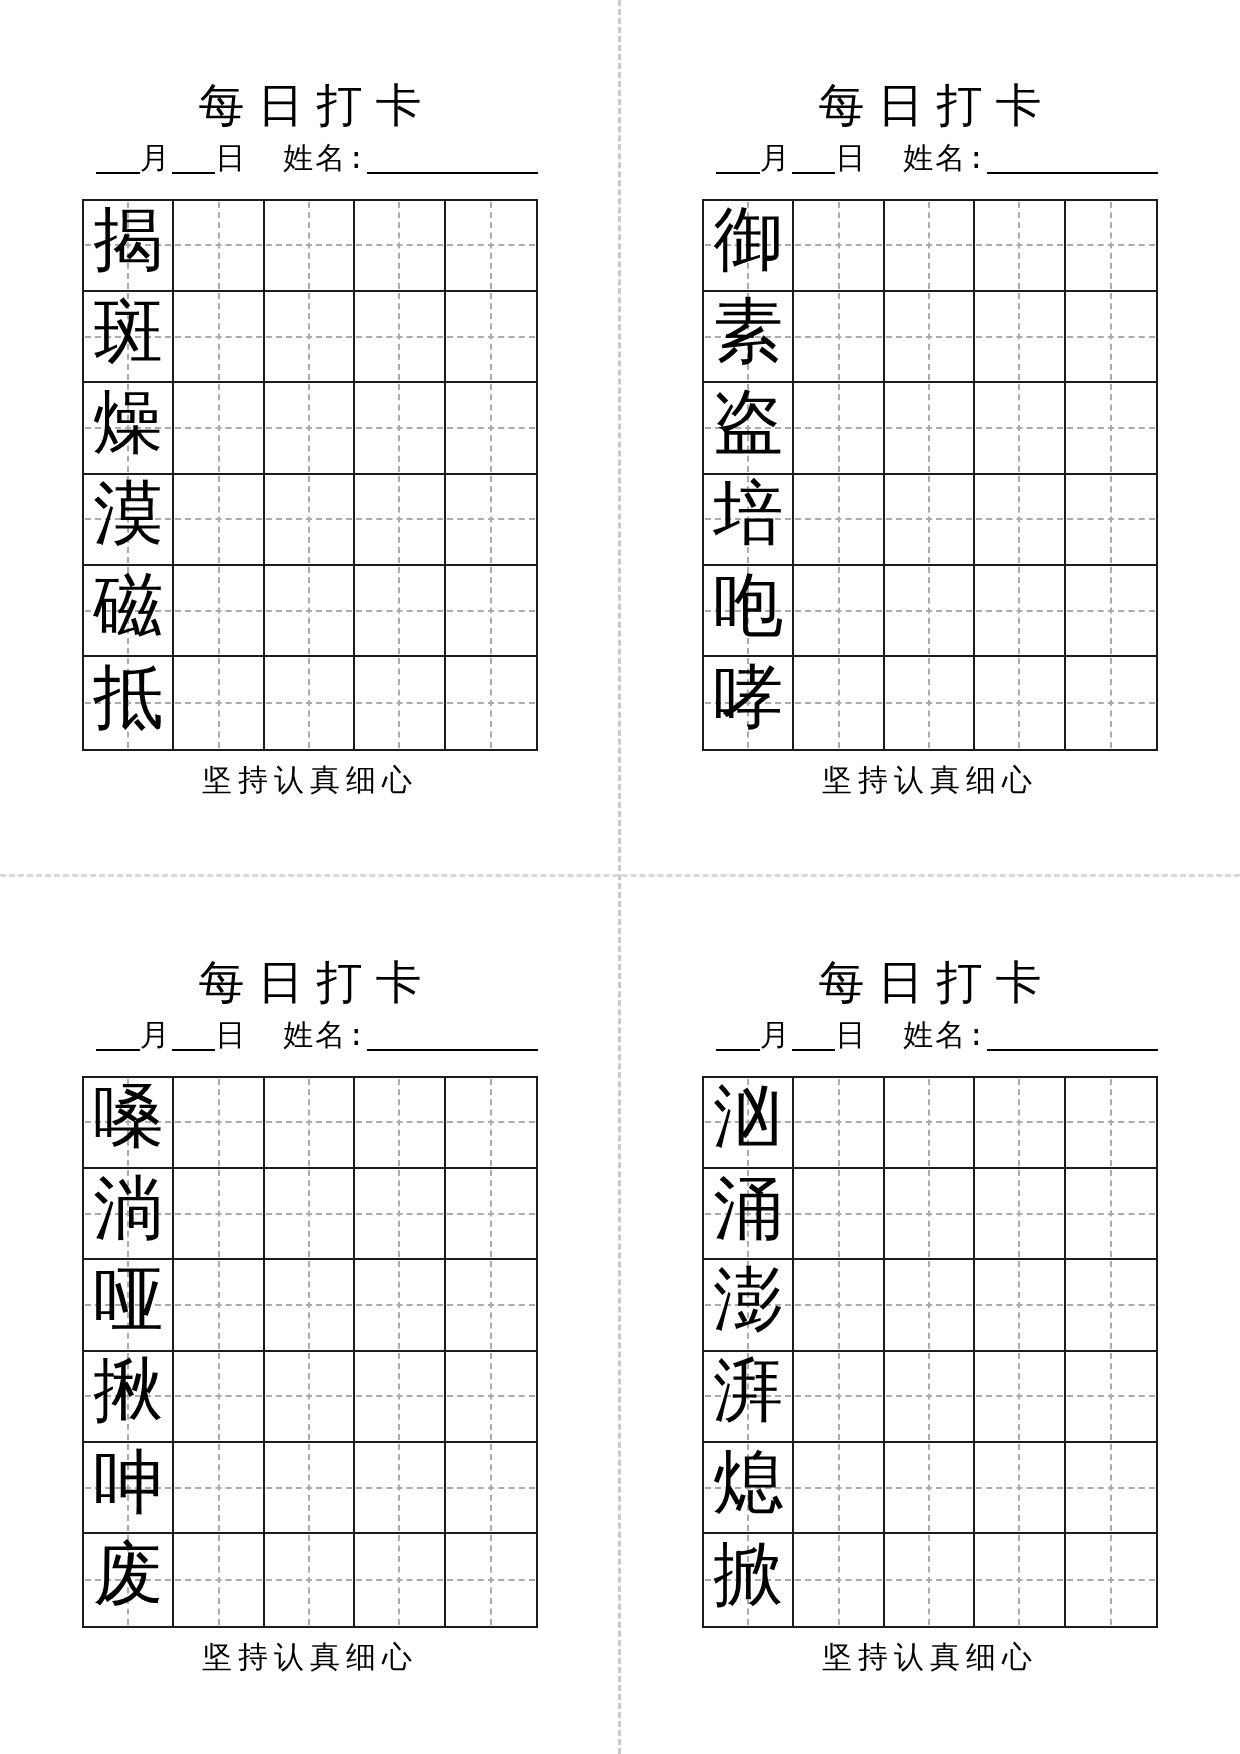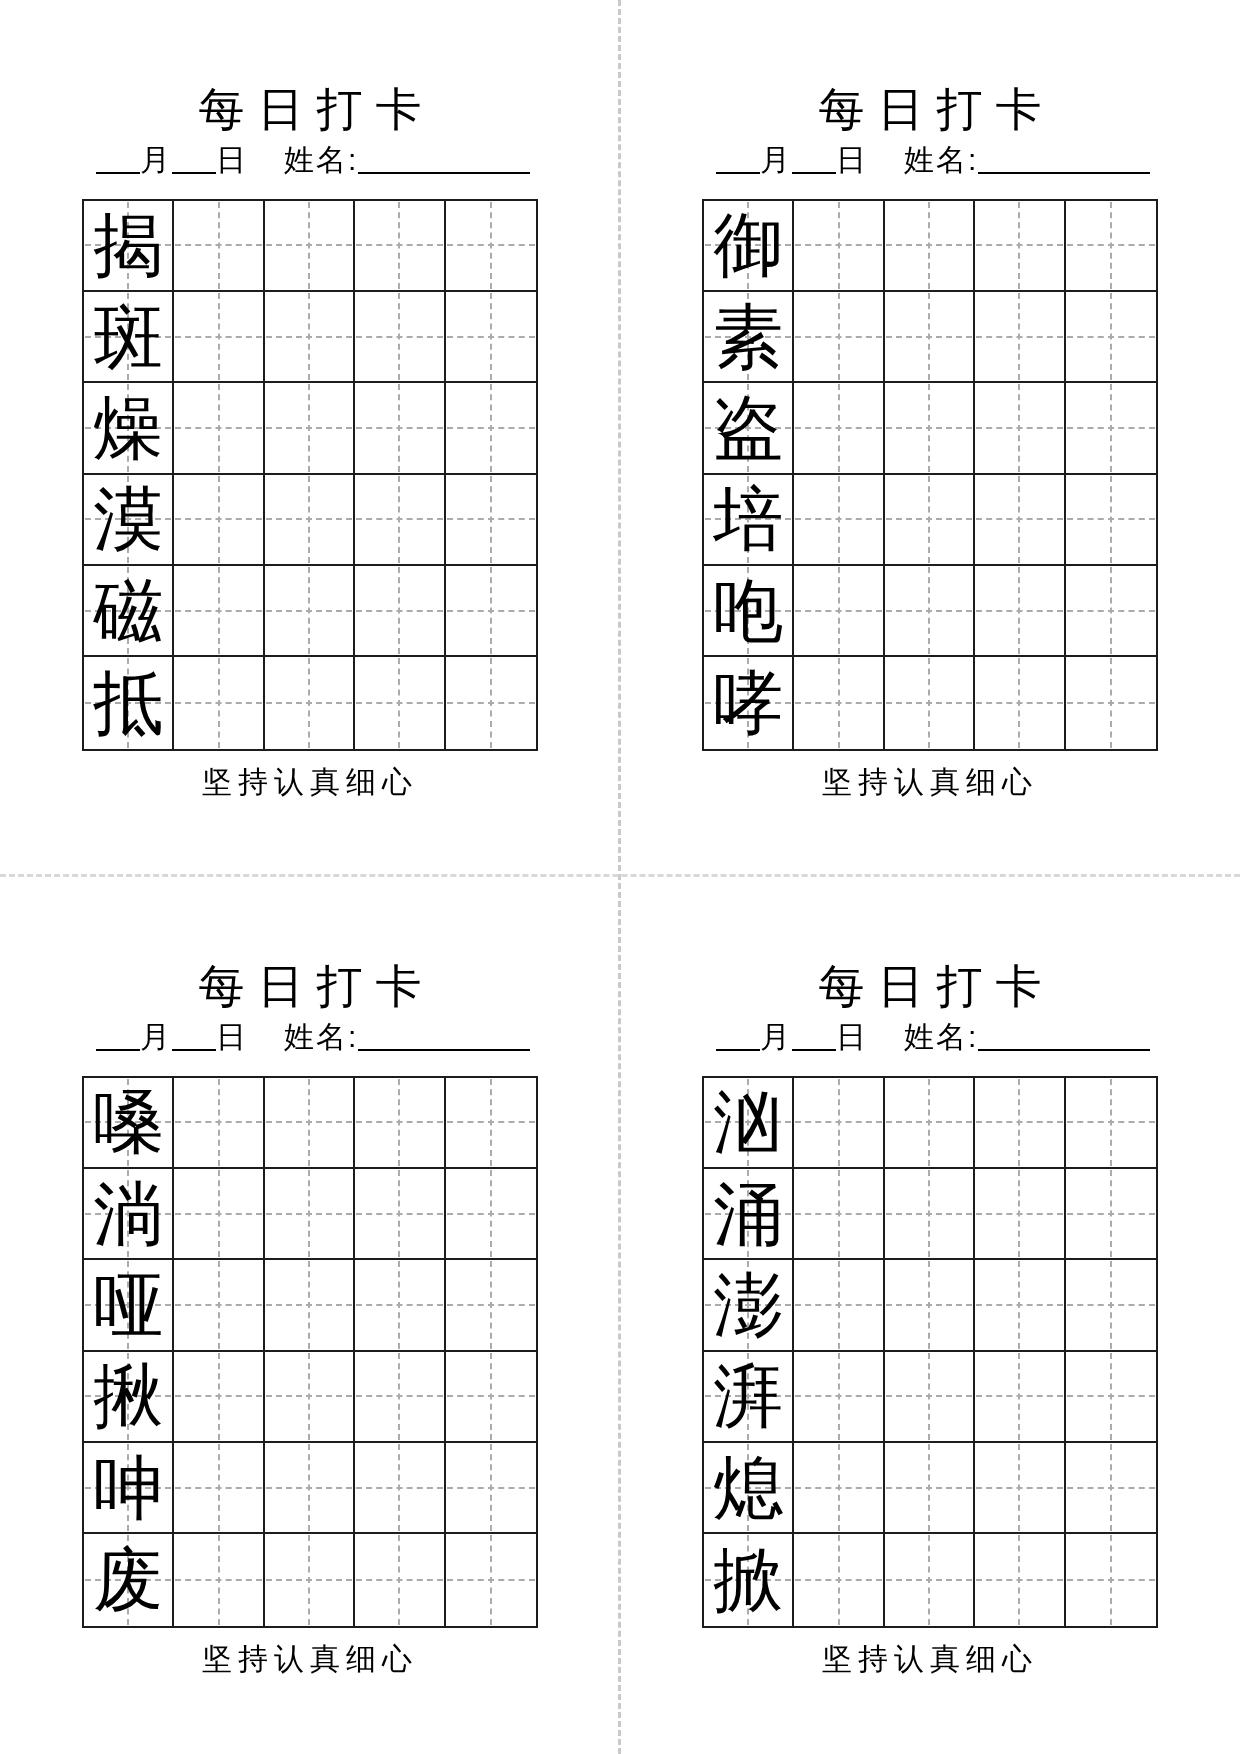--- a/index.html
+++ b/index.html
@@ -1,21 +1,21 @@
 <!DOCTYPE html>
 <html><head>
 <meta charset="utf-8">
 <style>
   html,body{margin:0;padding:0;background:#fff;}
   .page{
     position:relative;
     width:1240px;height:1754px;
     background:#fff;
     color:#000;
-    font-family:Liberation Sans, sans-serif;
+    font-family:Liberation Mono, monospace;
     overflow:hidden;
   }
   
   .cut-v{position:absolute;top:0;bottom:0;left:618px;width:0;border-left:3px dashed #c9c9c9;}
   .cut-h{position:absolute;left:0;right:0;top:874px;height:0;border-top:3px dashed #d8d8d8;}
 
   
   .quadrant{
     position:absolute;width:620px;height:877px;
     display:flex;flex-direction:column;align-items:center;

